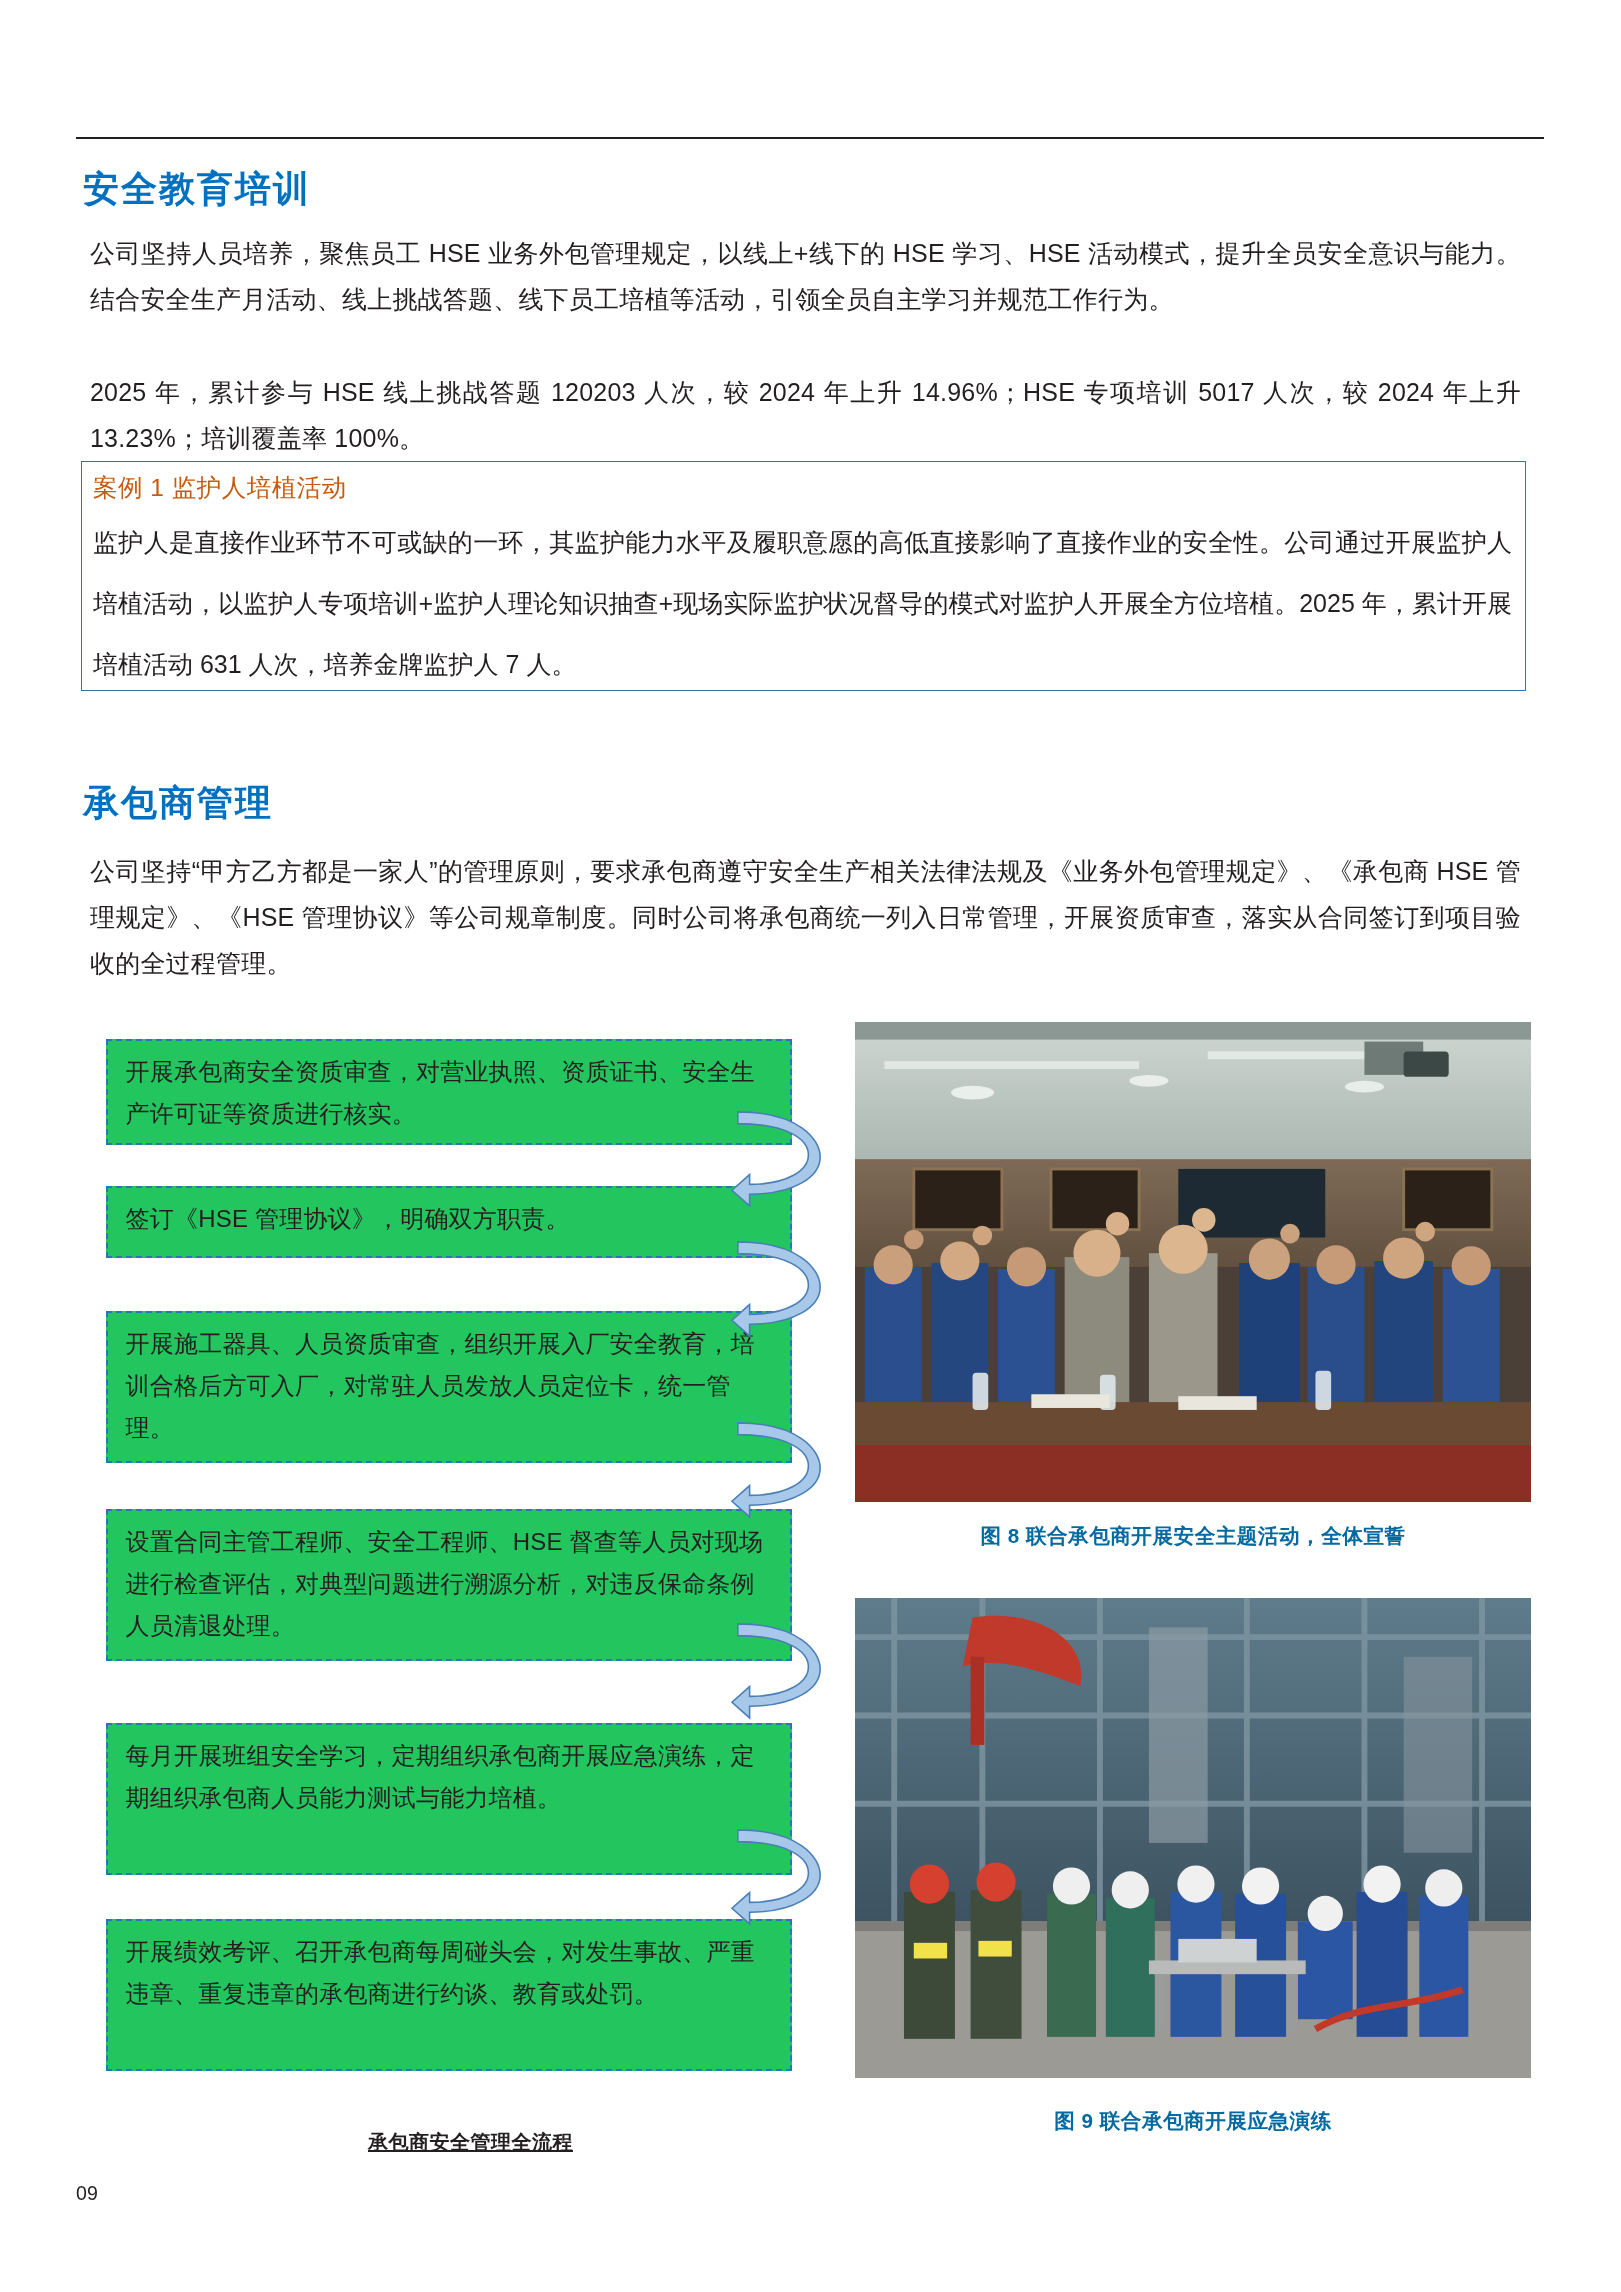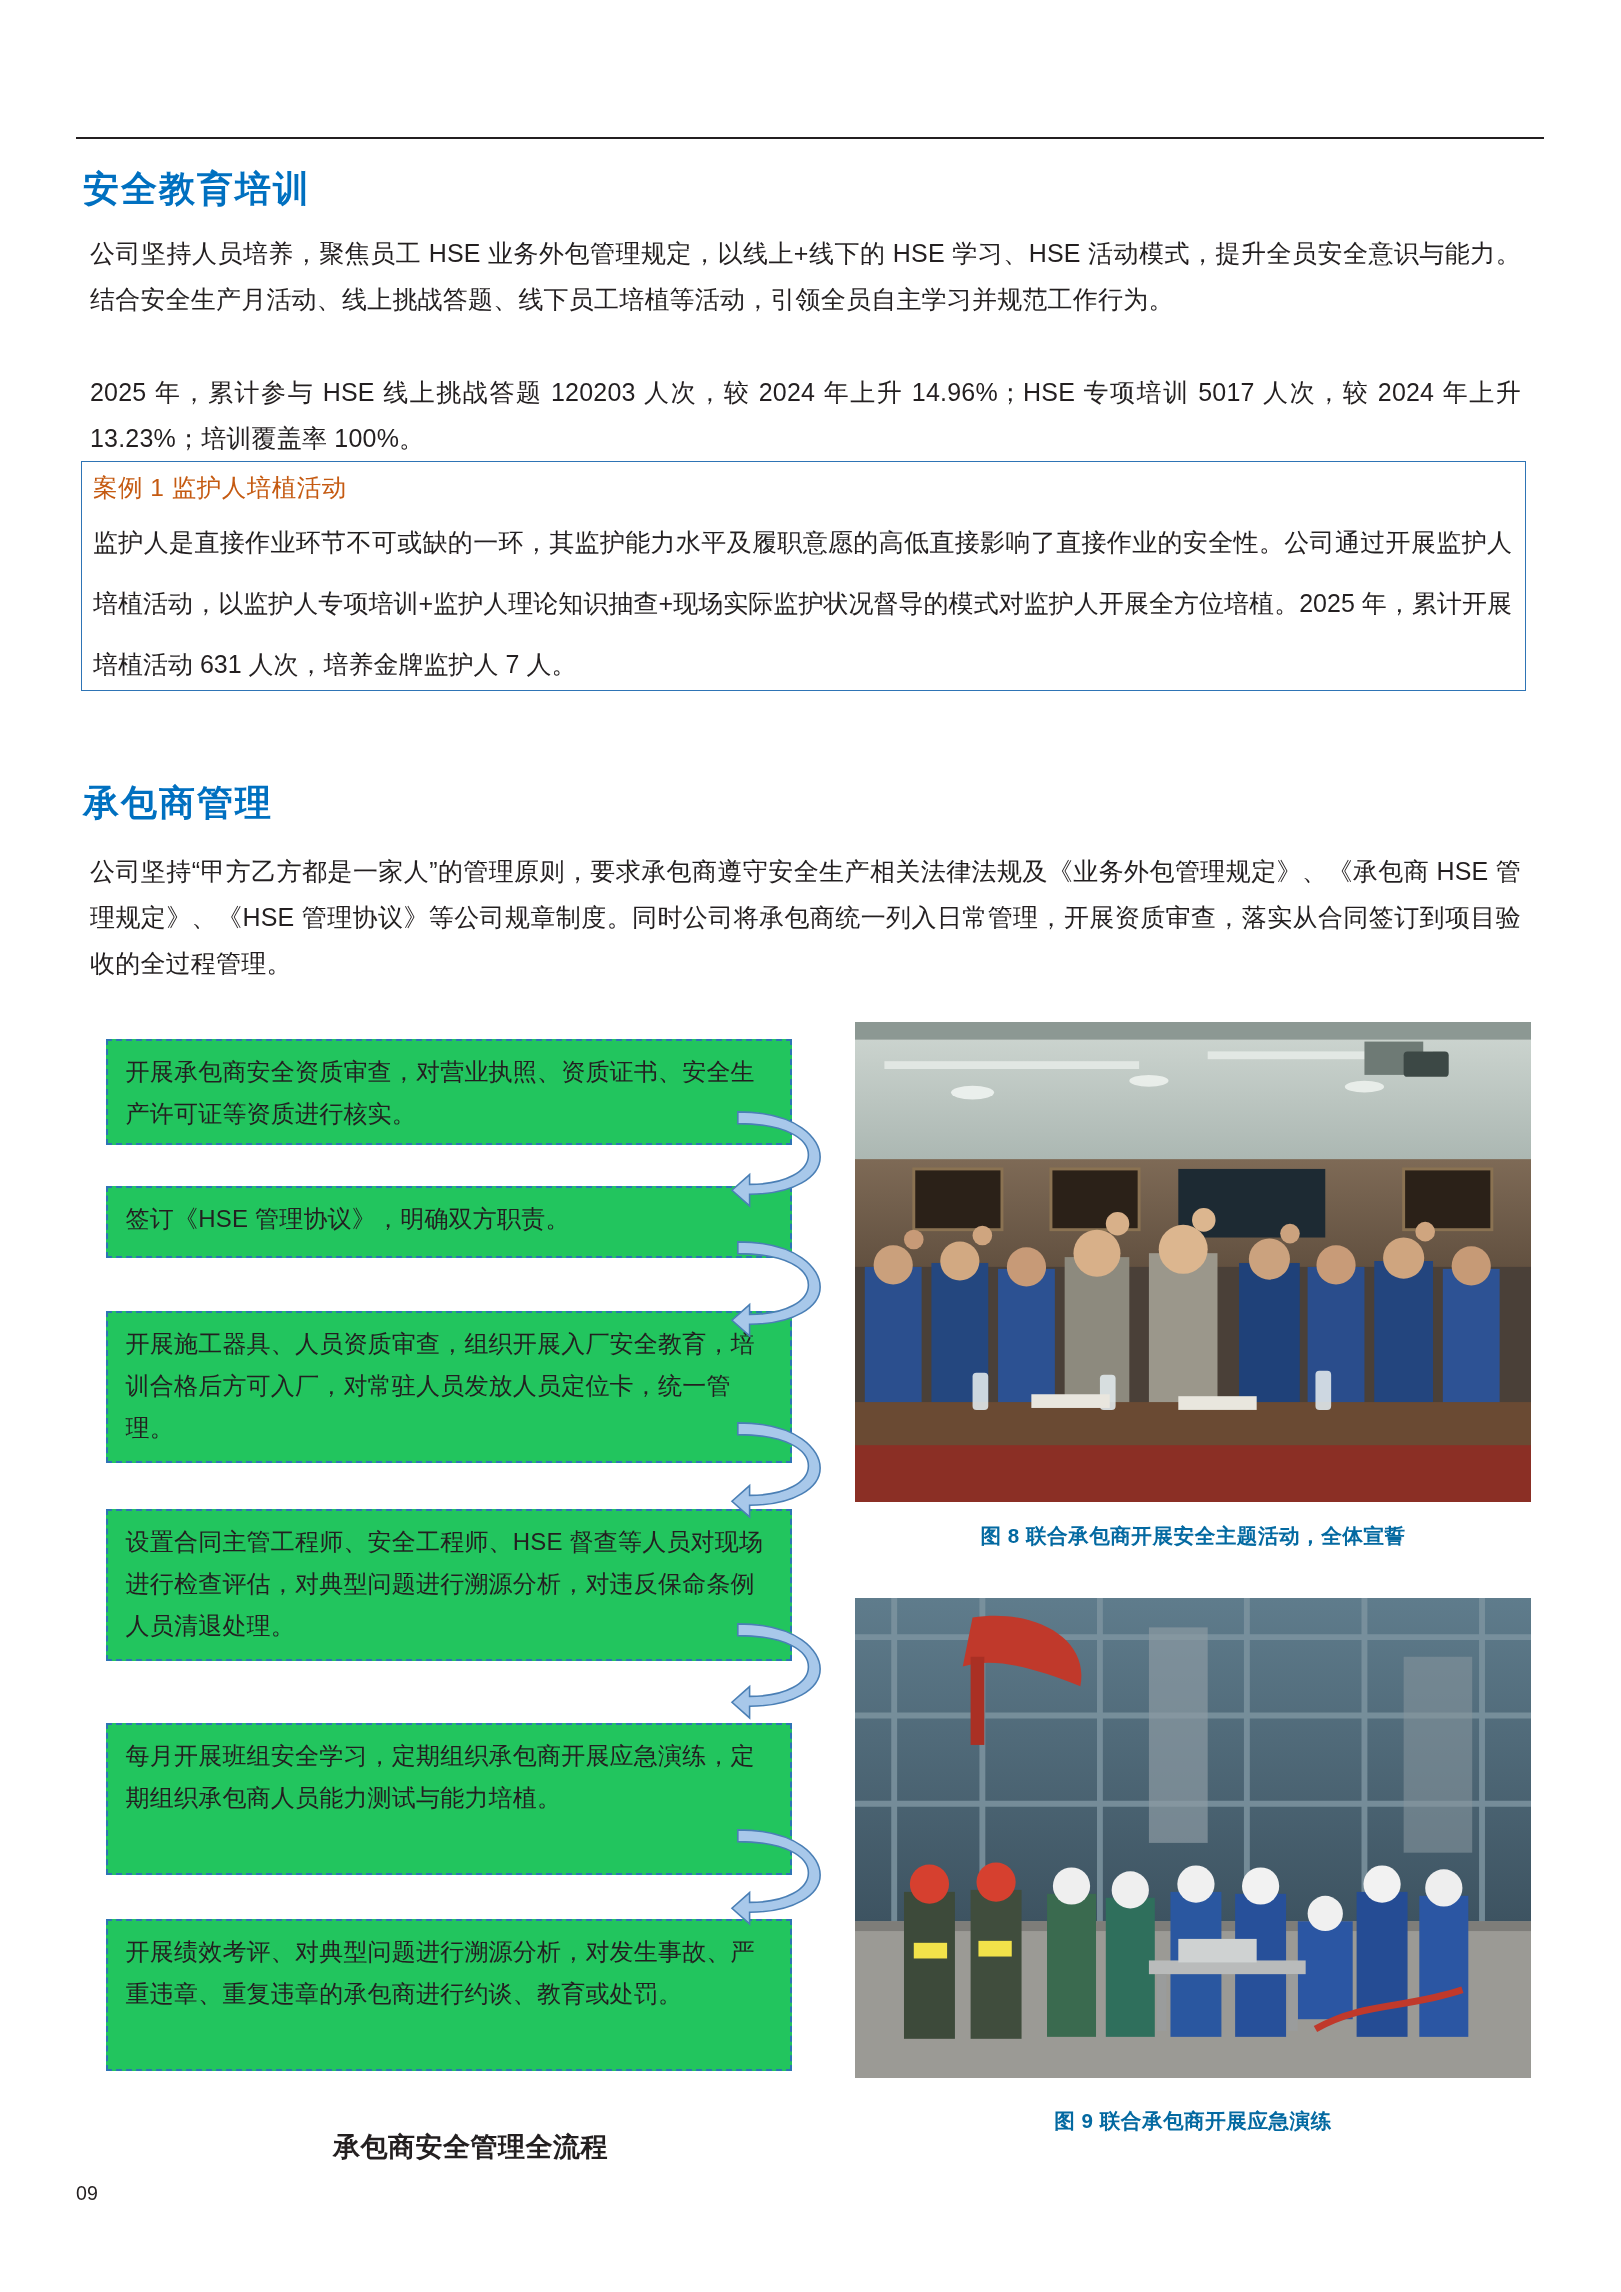--- a/index.html
+++ b/index.html
@@ -143,24 +143,25 @@
   #arrow-3 { left: 730px; top: 1411px; }
   #arrow-4 { left: 730px; top: 1612px; }
   #arrow-5 { left: 730px; top: 1818px; }
 
   .flow-caption {
     position: absolute;
     left: 206px;
     top: 2129px;
     width: 529px;
     text-align: center;
-    font-size: 27px;
+    font-size: 20px;
     font-weight: bold;
     color: #231f20;
     letter-spacing: 0.5px;
+    text-decoration: underline;
   }
 
   
   .photo {
     position: absolute;
     overflow: hidden;
     background: #20303c;
   }
   #photo-1 { left: 855px; top: 1022px; width: 676px; height: 480px; }
   #photo-2 { left: 855px; top: 1598px; width: 676px; height: 480px; }
@@ -201,21 +202,21 @@
   <div class="case-body">监护人是直接作业环节不可或缺的一环，其监护能力水平及履职意愿的高低直接影响了直接作业的安全性。公司通过开展监护人培植活动，以监护人专项培训+监护人理论知识抽查+现场实际监护状况督导的模式对监护人开展全方位培植。2025 年，累计开展培植活动 631 人次，培养金牌监护人 7 人。</div>
 
   <div class="section-title" id="title-contractor">承包商管理</div>
   <div class="body-para" id="para-contractor">公司坚持“甲方乙方都是一家人”的管理原则，要求承包商遵守安全生产相关法律法规及《业务外包管理规定》、《承包商 HSE 管理规定》、《HSE 管理协议》等公司规章制度。同时公司将承包商统一列入日常管理，开展资质审查，落实从合同签订到项目验收的全过程管理。</div>
 
   <div class="flow-box" id="flow-1">开展承包商安全资质审查，对营业执照、资质证书、安全生产许可证等资质进行核实。</div>
   <div class="flow-box" id="flow-2">签订《HSE 管理协议》，明确双方职责。</div>
   <div class="flow-box" id="flow-3">开展施工器具、人员资质审查，组织开展入厂安全教育，培训合格后方可入厂，对常驻人员发放人员定位卡，统一管理。</div>
   <div class="flow-box" id="flow-4">设置合同主管工程师、安全工程师、HSE 督查等人员对现场进行检查评估，对典型问题进行溯源分析，对违反保命条例人员清退处理。</div>
   <div class="flow-box" id="flow-5">每月开展班组安全学习，定期组织承包商开展应急演练，定期组织承包商人员能力测试与能力培植。</div>
-  <div class="flow-box" id="flow-6">开展绩效考评、对典型问题进行溯源分析，对发生事故、严重违章、重复违章的承包商进行约谈、教育或处罚。</div>
+  <div class="flow-box" id="flow-6">开展绩效考评、召开承包商每周碰头会，对发生事故、严重违章、重复违章的承包商进行约谈、教育或处罚。</div>
 
   <svg class="flow-arrow" id="arrow-1" viewBox="0 0 100 110">
     <path d="M8 12 C70 12, 92 40, 92 58 C92 78, 66 96, 20 96 L20 108 L2 92 L20 76 L20 86 C58 86, 80 72, 80 56 C80 40, 58 24, 8 24 Z" fill="#a8c8ea" stroke="#4a7fb5" stroke-width="1.6"></path>
   </svg>
   <svg class="flow-arrow" id="arrow-2" viewBox="0 0 100 110">
     <path d="M8 12 C70 12, 92 40, 92 58 C92 78, 66 96, 20 96 L20 108 L2 92 L20 76 L20 86 C58 86, 80 72, 80 56 C80 40, 58 24, 8 24 Z" fill="#a8c8ea" stroke="#4a7fb5" stroke-width="1.6"></path>
   </svg>
   <svg class="flow-arrow" id="arrow-3" viewBox="0 0 100 110">
     <path d="M8 12 C70 12, 92 40, 92 58 C92 78, 66 96, 20 96 L20 108 L2 92 L20 76 L20 86 C58 86, 80 72, 80 56 C80 40, 58 24, 8 24 Z" fill="#a8c8ea" stroke="#4a7fb5" stroke-width="1.6"></path>
   </svg>

